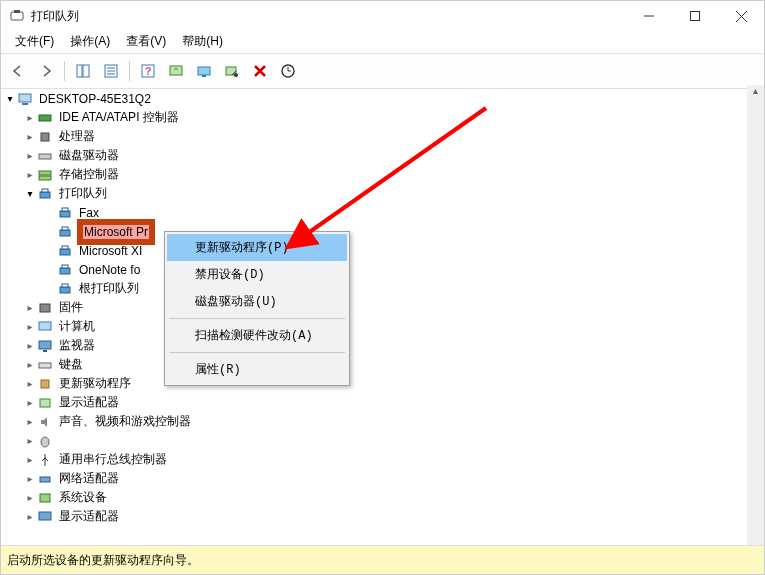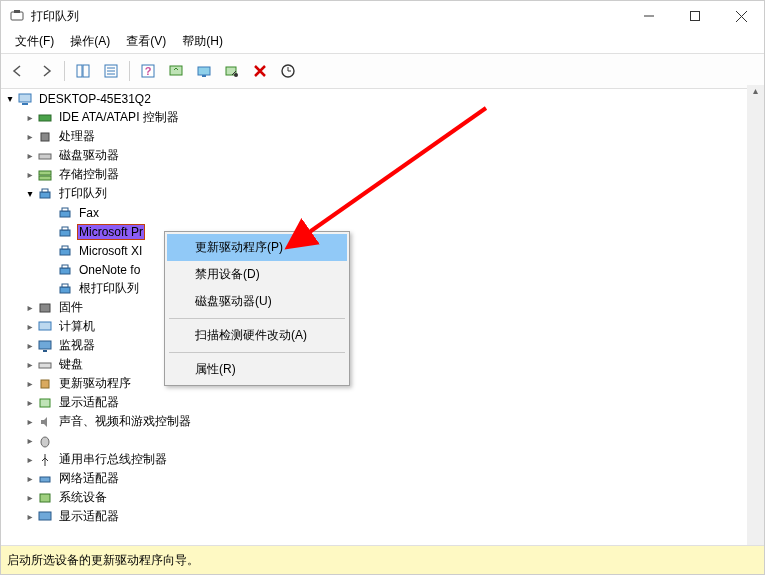--- a/index.html
+++ b/index.html
@@ -14,21 +14,21 @@
   .menuitem{padding:2px 8px;cursor:default}
   .toolbar{height:30px;display:flex;align-items:center;gap:2px;padding:2px 4px;border-top:1px solid #e0e0e0;border-bottom:1px solid #e0e0e0;background:#fdfdfd}
   .tbtn{width:24px;height:24px;display:flex;align-items:center;justify-content:center;border:1px solid transparent;border-radius:2px}
   .tsep{width:1px;height:20px;background:#d0d0d0;margin:0 3px}
   .tree{position:absolute;top:84px;left:0;right:0;bottom:20px;overflow:auto;padding-top:4px}
   .node{display:flex;align-items:center;height:19px;white-space:nowrap}
   .arrow{width:14px;display:inline-flex;justify-content:center;color:#666;font-size:10px;user-select:none}
   .arrow.open{color:#000}
   .nicon{width:16px;height:16px;margin-right:4px;display:inline-flex;align-items:center;justify-content:center}
   .nlabel{padding:1px 2px}
-  .nlabel.sel{background:#8b5cf6;border:1px solid #c2410c;padding:0 1px}
+  .nlabel.sel{background:#fca5a5;border:6px solid #c2410c;padding:0 1px}
   .d0{padding-left:2px}
   .d1{padding-left:22px}
   .d2{padding-left:42px}
   .ctxmenu{position:absolute;background:#f2f2f2;border:1px solid #a0a0a0;box-shadow:2px 2px 4px rgba(0,0,0,0.25);padding:2px;font-size:12px;min-width:180px}
   .ctxitem{padding:5px 28px 5px 28px;position:relative}
   .ctxitem.hl{background:#91c9f7}
   .ctxsep{height:1px;background:#c8c8c8;margin:3px 2px}
   .statusbar{position:absolute;bottom:0;left:0;right:0;height:20px;border-top:1px solid #e0e0e0;display:flex;align-items:center;padding:4px 6px;font-size:12px;background:#fef9c3}
   .scrollbar-v{position:absolute;right:0;top:84px;bottom:20px;width:17px;background:#f0f0f0;display:flex;flex-direction:column;align-items:center;justify-content:space-between;font-size:10px;color:#666}
   .arrow-annotation{position:absolute;pointer-events:none}
@@ -350,21 +350,21 @@
       <span class="arrow">▸</span>
       <span class="nicon">
           <svg width="14" height="14">
             <rect x="1" y="2" width="12" height="8" fill="#6fa8d8" stroke="#2a5a8a"></rect>
           </svg>
         </span>
       <span class="nlabel">显示适配器</span>
     </div>
   </div>
 
-  <div class="ctxmenu" style="left:163px;top:230px;">
+  <div class="ctxmenu" style="left:163px;top:230px;font-family:Liberation Mono, monospace;">
     <div class="ctxitem hl">更新驱动程序(P)</div>
     <div class="ctxitem">禁用设备(D)</div>
     <div class="ctxitem">磁盘驱动器(U)</div>
     <div class="ctxsep"></div>
     <div class="ctxitem">扫描检测硬件改动(A)</div>
     <div class="ctxsep"></div>
     <div class="ctxitem">属性(R)</div>
   </div>
 
   <svg class="arrow-annotation" style="left:280px;top:102px;" width="210" height="150">

